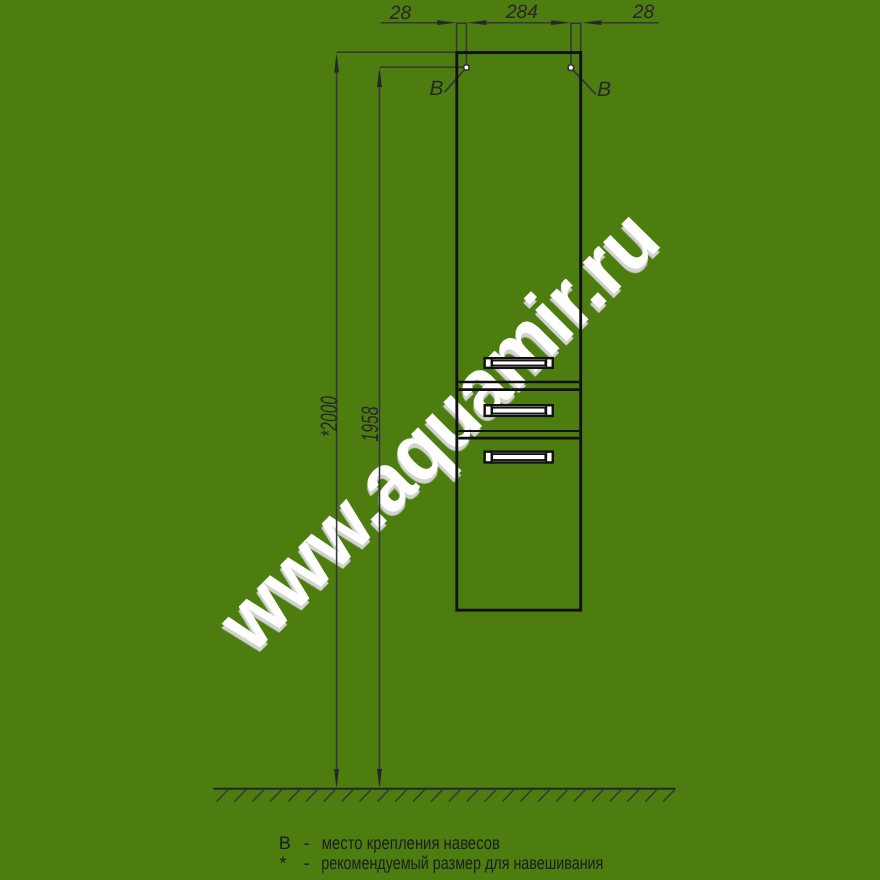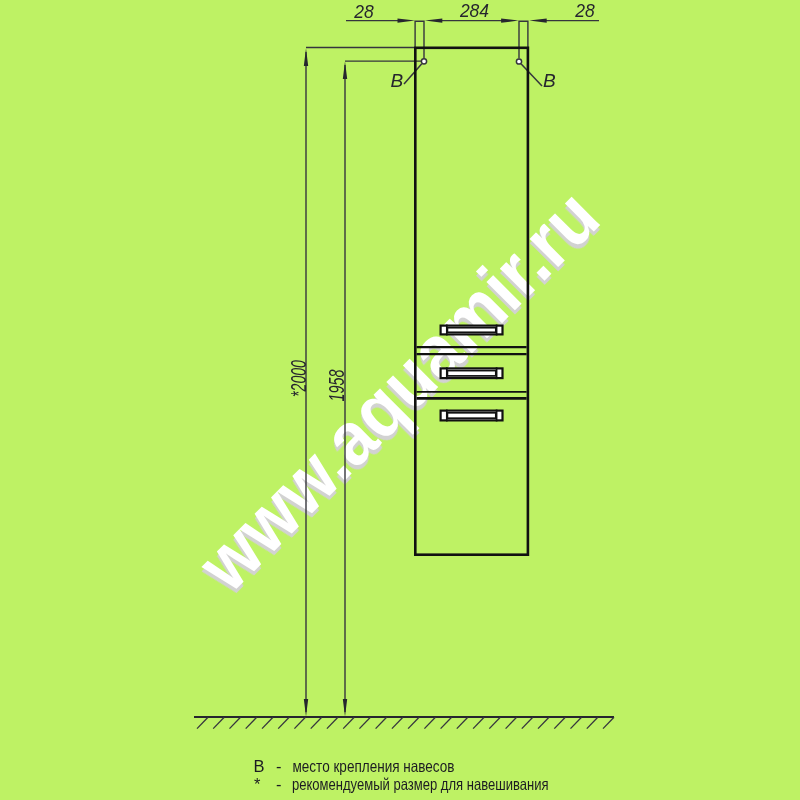--- a/index.html
+++ b/index.html
@@ -1,16 +1,16 @@
 <!DOCTYPE html>
 <html><head>
 <meta charset="utf-8">
 <style>
   html,body{margin:0;padding:0;background:#ffffff;}
-  .page{position:relative;width:800px;height:800px;background:#bef264;overflow:hidden;
+  .page{position:relative;width:800px;height:800px;background:#4d7c0f;overflow:hidden;
         font-family:"Liberation Sans", sans-serif;}
   svg{position:absolute;left:0;top:0;}
   text{font-family:"Liberation Sans", sans-serif;}
 </style>
 </head>
 <body>
 <div class="page">
 <svg width="800" height="800" viewBox="0 0 800 800">
   <defs>
     <filter id="wmblur" x="-10%" y="-10%" width="120%" height="120%">

